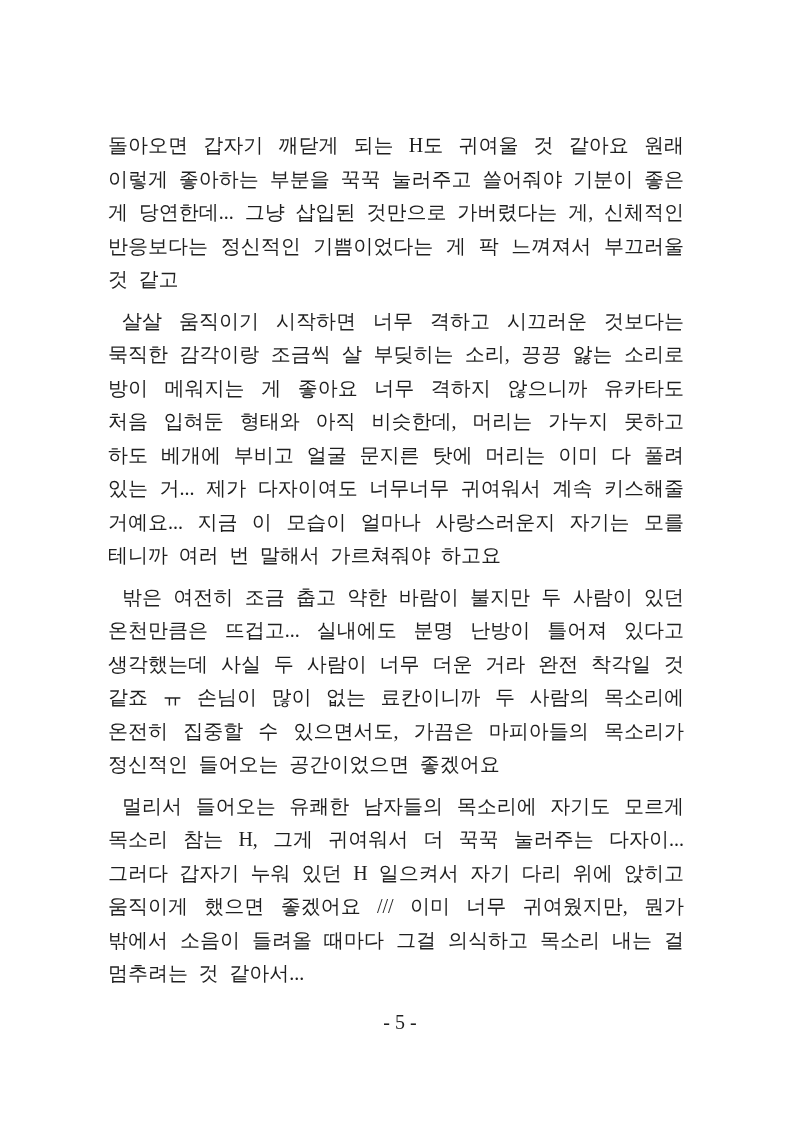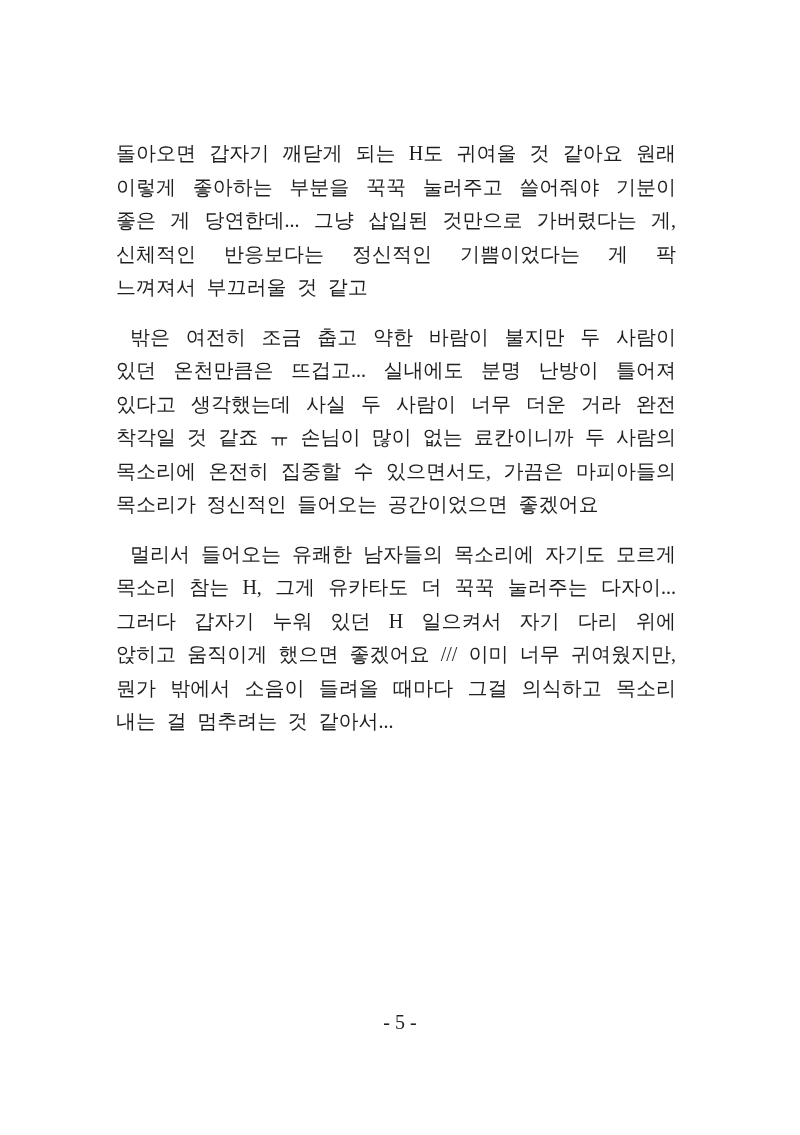--- a/index.html
+++ b/index.html
@@ -21,21 +21,21 @@
     left: 100px;
     top: 121px;
     width: 592px;
     font-size: 20px;
     line-height: 33.5px;
     text-align: justify;
     word-spacing: 0.28em;
     word-break: keep-all;
   }
   .paragraph {
-    margin: 16px;
+    margin: 8px;
     padding: 0;
     text-indent: 14px;
   }
   .paragraph:first-child {
     text-indent: 0;
   }
   .footer {
     position: absolute;
     left: 0;
     top: 1008px;
@@ -45,19 +45,20 @@
     line-height: 28px;
     color: #1f1f1f;
   }
 </style>
 </head>
 <body>
 
 <div class="page">
   <div class="content">
       <p class="paragraph">돌아오면 갑자기 깨닫게 되는 H도 귀여울 것 같아요 원래 이렇게 좋아하는 부분을 꾹꾹 눌러주고 쓸어줘야 기분이 좋은 게 당연한데... 그냥 삽입된 것만으로 가버렸다는 게, 신체적인 반응보다는 정신적인 기쁨이었다는 게 팍 느껴져서 부끄러울 것 같고</p>
+      <p class="paragraph">살살 움직이기 시작하면 너무 격하고 시끄러운 것보다는 묵직한 감각이랑 조금씩 살 부딪히는 소리, 끙끙 앓는 소리로 방이 메워지는 게 좋아요 너무 격하지 않으니까 유카타도 처음 입혀둔 형태와 아직 비슷한데, 머리는 가누지 못하고 하도 베개에 부비고 얼굴 문지른 탓에 머리는 이미 다 풀려 있는 거... 제가 다자이여도 너무너무 귀여워서 계속 키스해줄 거예요... 지금 이 모습이 얼마나 사랑스러운지 자기는 모를 테니까 여러 번 말해서 가르쳐줘야 하고요</p>
       <p class="paragraph">밖은 여전히 조금 춥고 약한 바람이 불지만 두 사람이 있던 온천만큼은 뜨겁고... 실내에도 분명 난방이 틀어져 있다고 생각했는데 사실 두 사람이 너무 더운 거라 완전 착각일 것 같죠 ㅠ 손님이 많이 없는 료칸이니까 두 사람의 목소리에 온전히 집중할 수 있으면서도, 가끔은 마피아들의 목소리가 정신적인 들어오는 공간이었으면 좋겠어요</p>
-      <p class="paragraph">멀리서 들어오는 유쾌한 남자들의 목소리에 자기도 모르게 목소리 참는 H, 그게 유카타도 더 꾹꾹 눌러주는 다자이... 그러다 갑자기 누워 있던 H 일으켜서 자기 다리 위에 앉히고 움직이게 했으면 좋겠어요 /// 이미 너무 귀여웠지만, 뭔가 밖에서 소음이 들려올 때마다 그걸 의식하고 목소리 내는 걸 멈추려는 것 같아서...</p>
+      <p class="paragraph">멀리서 들어오는 유쾌한 남자들의 목소리에 자기도 모르게 목소리 참는 H, 그게 귀여워서 더 꾹꾹 눌러주는 다자이... 그러다 갑자기 누워 있던 H 일으켜서 자기 다리 위에 앉히고 움직이게 했으면 좋겠어요 /// 이미 너무 귀여웠지만, 뭔가 밖에서 소음이 들려올 때마다 그걸 의식하고 목소리 내는 걸 멈추려는 것 같아서...</p>
     </div>
   <div class="footer">
     <span>- 5 -</span>
   </div>
 </div>
 
 </body></html>

